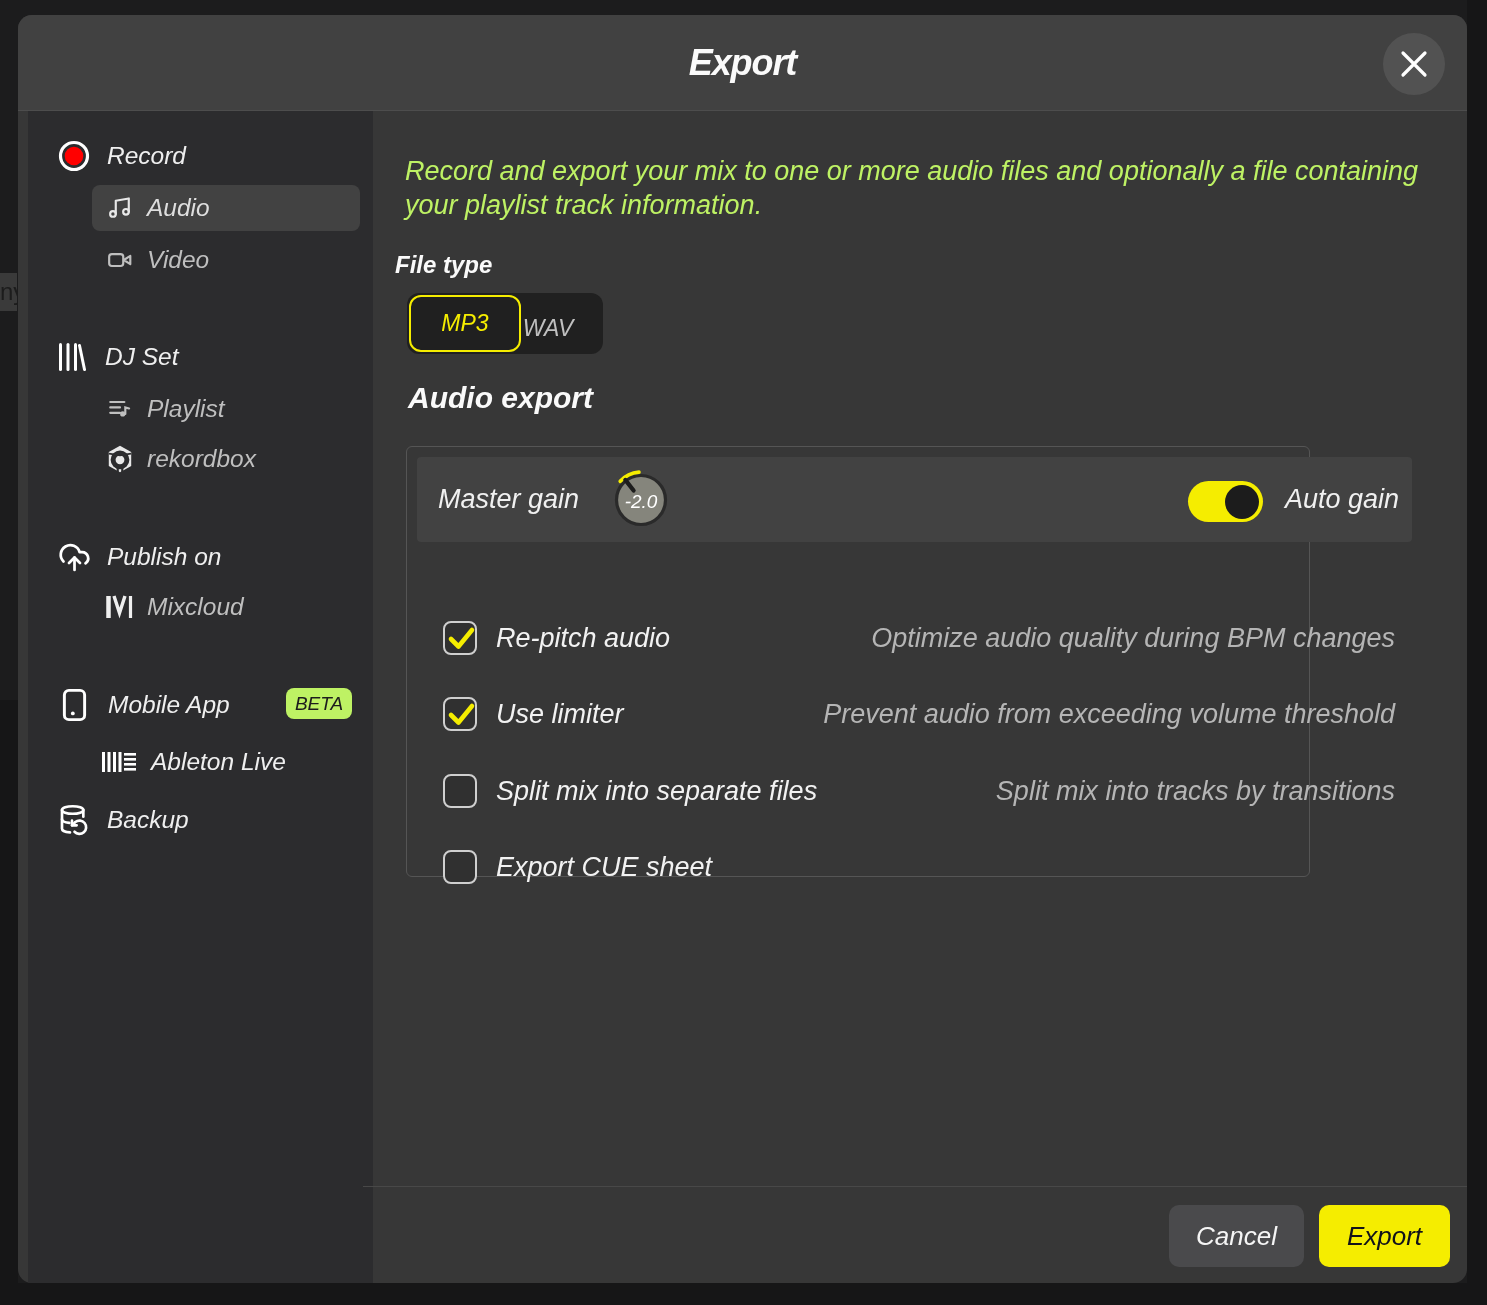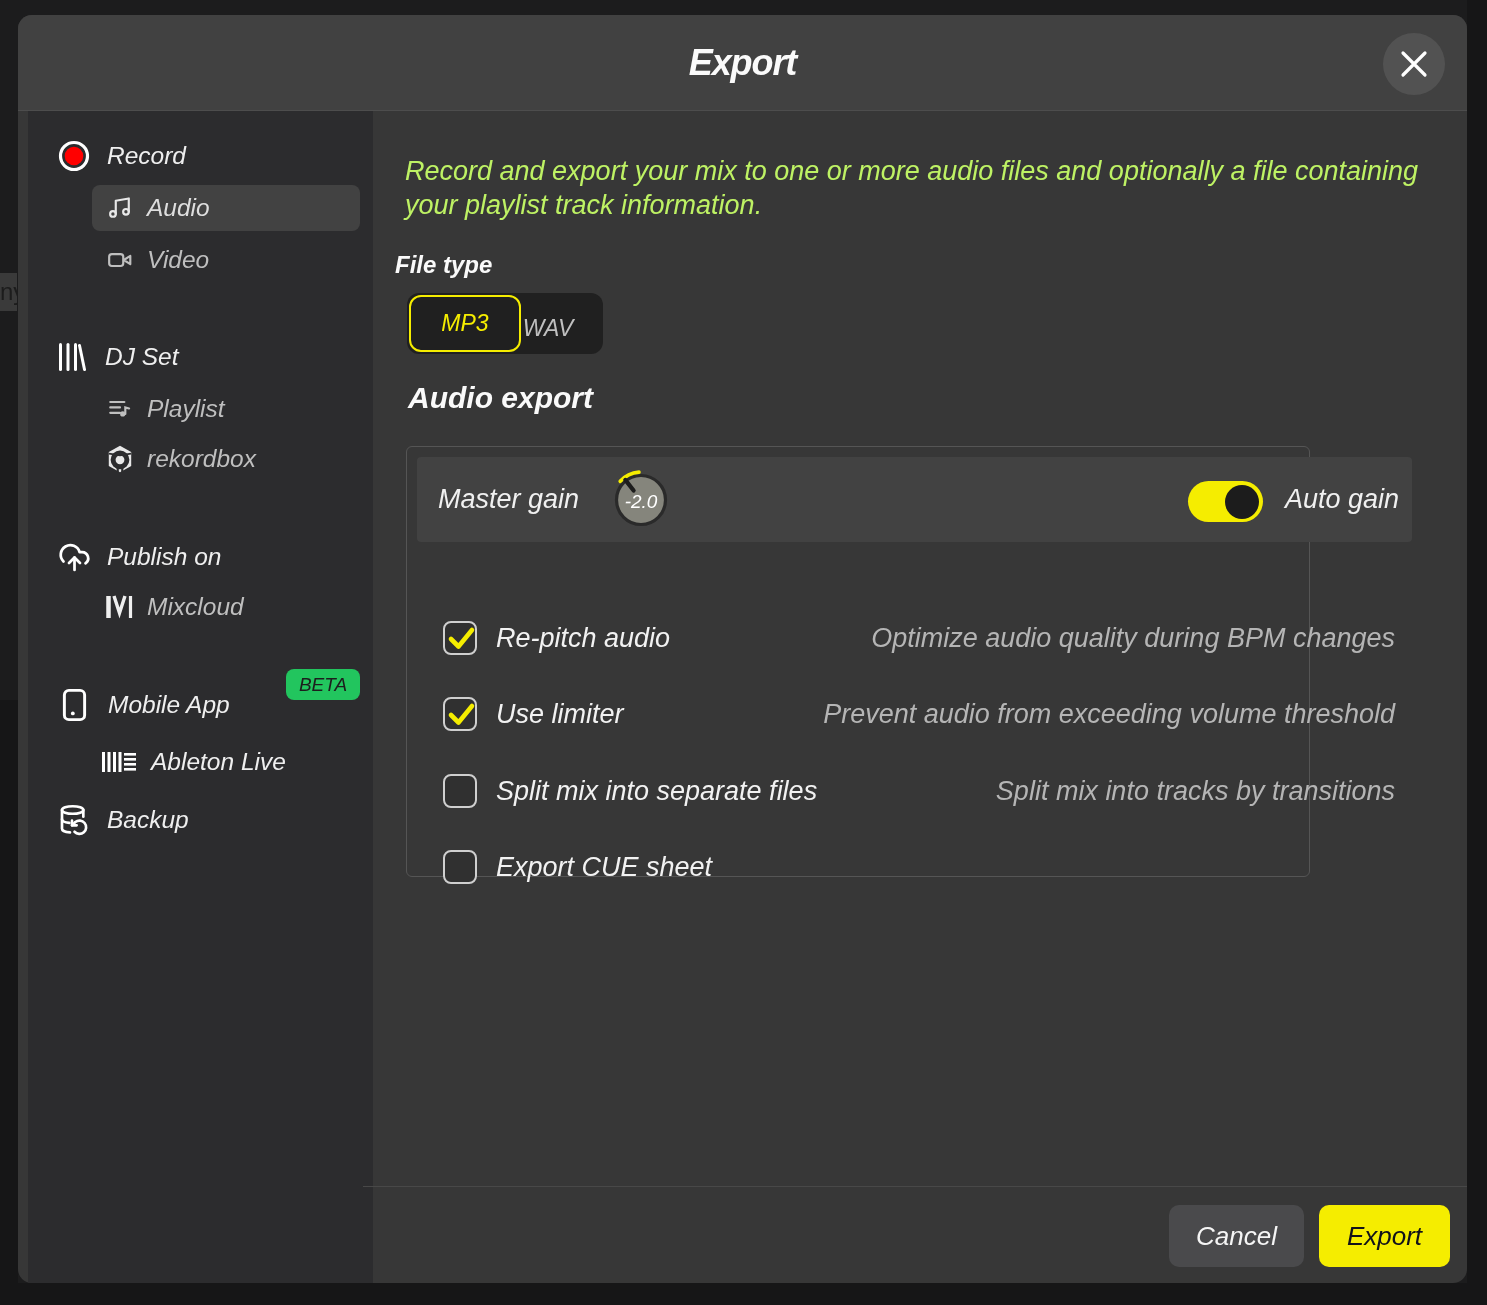--- a/index.html
+++ b/index.html
@@ -53,21 +53,21 @@
   .chkdesc { position:absolute; right:0; top:0; height:34px; display:flex; align-items:center;
     color:#b5b5b5; font-size:27px; }
   #footer { position:absolute; left:0; top:1075px; width:1104px; height:97px;
     border-top:1px solid #484848; }
   #cancel { position:absolute; left:806px; top:18px; width:135px; height:62px;
     background:#4a4a4c; border-radius:10px; display:flex; align-items:center; justify-content:center;
     color:#f5f5f5; font-size:26px; }
   #export { position:absolute; left:956px; top:18px; width:131px; height:62px;
     background:#f5ed00; border-radius:10px; display:flex; align-items:center; justify-content:center;
     color:#12121a; font-size:26px; font-weight:500; }
-  #beta { position:absolute; left:258px; top:558px; width:74px; height:31px; background:#22c55e;
+  #beta { position:absolute; left:258px; top:577px; width:66px; height:31px; background:#bef264;
     border-radius:8px; display:flex; align-items:center; justify-content:center;
     color:#1d1d1d; font-size:19px; font-weight:500; }
   #nytab { position:absolute; left:0; top:273px; width:17px; height:38px; background:#3a3a3a;
     color:#1c1c1c; font-size:24px; display:flex; align-items:center; overflow:hidden; }
 </style>
 </head>
 <body>
 <div style="position:absolute; left:1467px; top:0; width:20px; height:1305px; background:#161617;"></div>
 <div style="position:absolute; left:0; top:700px; width:18px; height:605px; background:#161617;"></div>
 <div style="position:absolute; left:0; top:1283px; width:1487px; height:22px; background:#161617;"></div>

